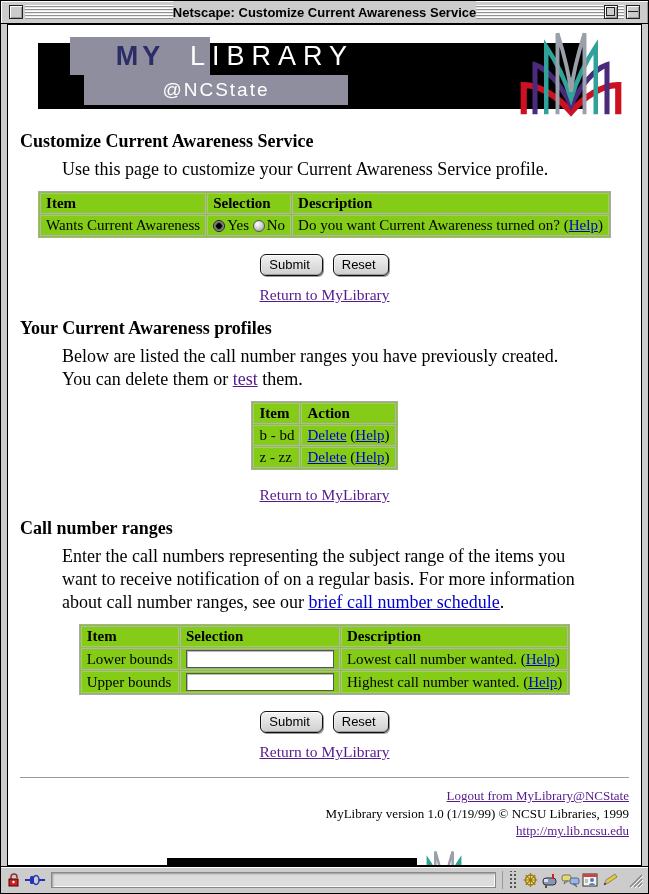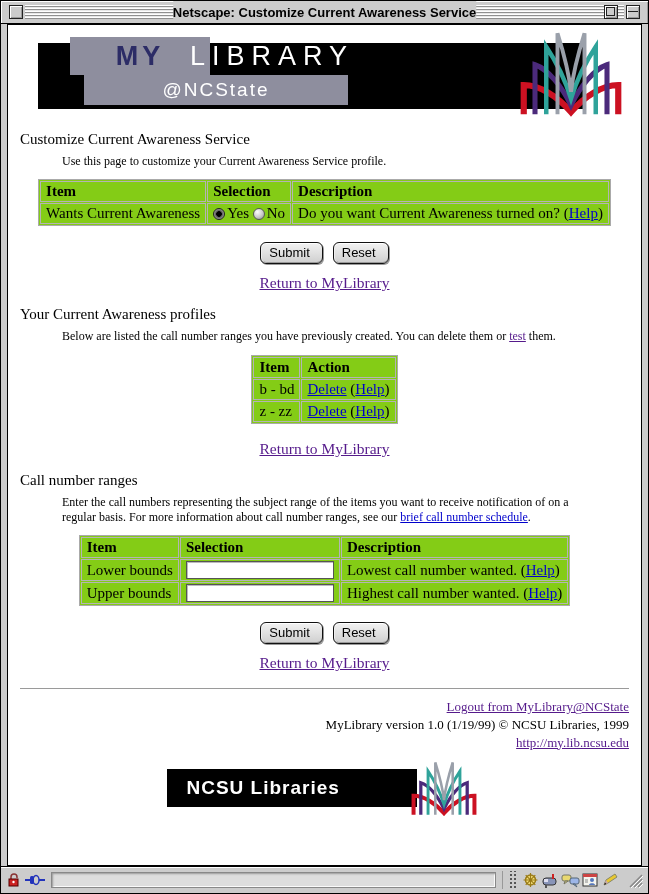--- a/index.html
+++ b/index.html
@@ -43,22 +43,22 @@
   .gray-my span { font-family:"Liberation Sans",sans-serif; font-weight:bold; font-size:27px;
              letter-spacing:4px; color:#2c2c66; }
   .brand-library { position:absolute; left:152px; top:4px; font-family:"Liberation Sans",sans-serif;
              font-size:27px; letter-spacing:7px; color:#fff; }
   .gray-at { position:absolute; left:46px; top:38px; width:264px; height:30px; background:#8e8e9e;
              display:flex; align-items:center; justify-content:center; }
   .gray-at span { font-family:"Liberation Sans",sans-serif; font-size:19px; letter-spacing:2px; color:#fff; }
   .logo-big { position:absolute; left:458px; top:-6px; }
 
   
-  h2.sect { font-size:15px; font-weight:normal; color:#000; margin:14px 0 4px 0; }
-  .bq { margin:6px 40px 6px 42px; font-size:12px; line-height:1.28; }
+  h2.sect { font-size:18px; font-weight:bold; color:#000; margin:14px 0 4px 0; }
+  .bq { margin:6px 40px 6px 42px; font-size:18px; line-height:1.28; }
 
   a.blue { color:#0000cc; }
   a.visited { color:#551a8b; }
 
   
   table.nt { border-collapse:separate; border-spacing:1px; border:1px solid #aaa;
              background:#84cc16; margin:10px auto 16px auto; font-size:15px; }
   table.nt th, table.nt td { border:1px solid #b4b4b4; padding:1px 5px; white-space:nowrap; }
   table.nt th { text-align:left; font-weight:bold; }
   th.r, td.r { text-align:right; }

